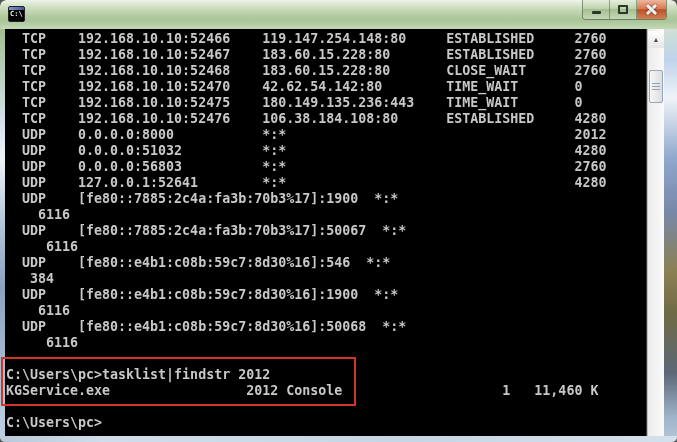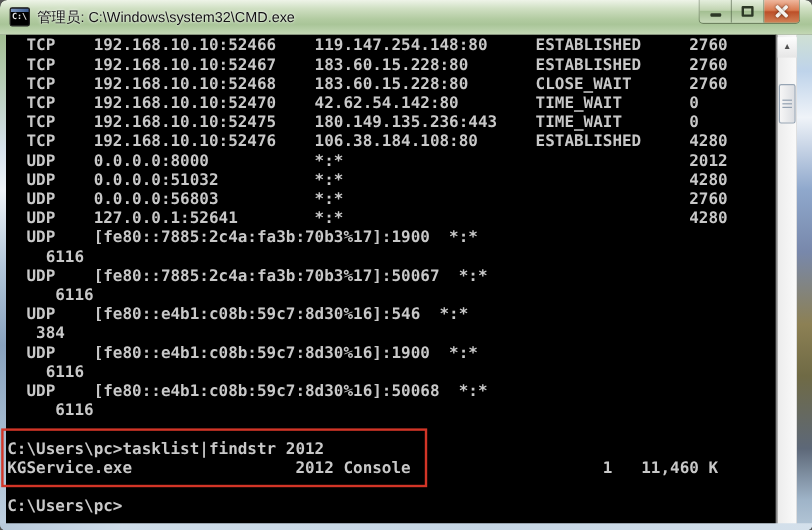--- a/index.html
+++ b/index.html
@@ -102,21 +102,20 @@
 </head>
 <body>
 
 <div class="window">
 
   <div class="titlebar">
     <div class="app-icon">
       <div class="icon-strip"></div>
       <span class="icon-text">C:\</span>
     </div>
-    <div class="title">管理员: C:\Windows\system32\CMD.exe</div>
     <div class="controls">
       <div class="btn">
         <span class="glyph-min"></span>
       </div>
       <div class="btn">
         <span class="glyph-max"></span>
       </div>
       <div class="btn close">
         <span class="glyph-close"></span>
       </div>

